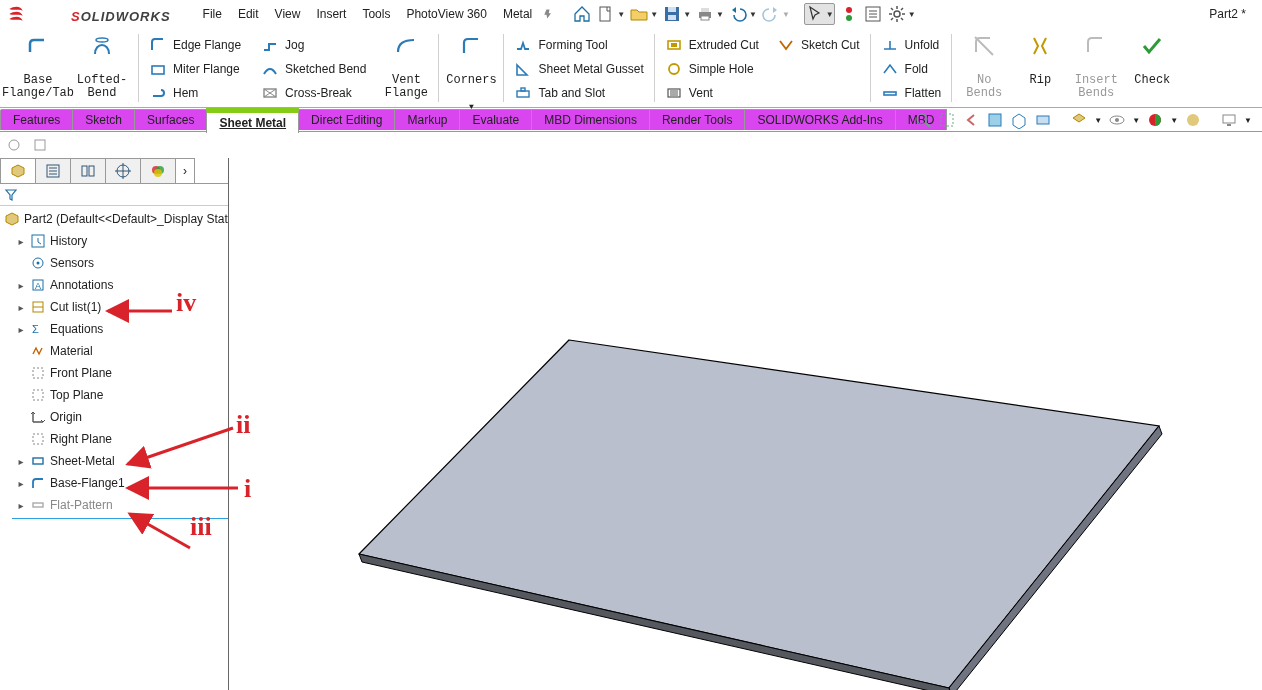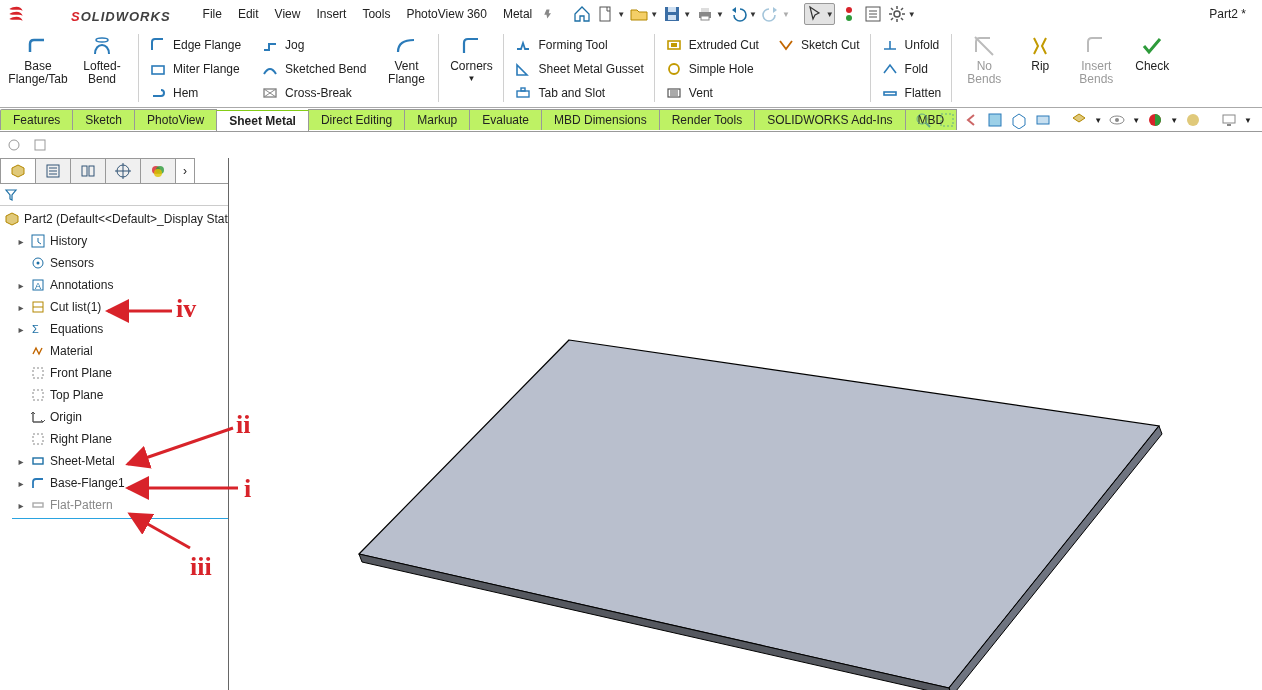--- a/index.html
+++ b/index.html
@@ -16,33 +16,33 @@
   .pin { width: 12px; fill: #777; margin-left: 10px; }
   .qa-toolbar { display: flex; align-items: center; margin-left: 18px; gap: 4px; }
   .qa-toolbar .ico, .qa-toolbar .sep { width: 20px; height: 20px; display: inline-flex; align-items: center; justify-content: center; }
   .qa-toolbar .drop { font-size: 8px; color: #333; padding-left: 1px; }
   .qa-toolbar .split { display: inline-flex; align-items: center; border-radius: 2px; }
   .qa-toolbar .split.sel { background:#e3e3e3; border:1px solid #999; }
   .doc-name { margin-left: auto; padding-right: 10px; }
   
   .ribbon { display: flex; align-items: flex-start; padding: 4px 6px 0 6px; border-bottom: 1px solid #aaa; height: 80px; }
   .rgroup { display: flex; }
-  .rbtn-v { display: flex; flex-direction: column; align-items: center; justify-content: center; width: 56px; text-align: center; padding: 2px 2px; gap: 2px; line-height: 1.1; }
+  .rbtn-v { display: flex; flex-direction: column; align-items: center; justify-content: center; width: 56px; text-align: center; padding: 2px 2px; gap: 16px; line-height: 1.1; font-family: Liberation Mono, monospace; }
   .rbtn-v.w64 { width: 64px;}
   .rbtn-v .ic { width: 24px; height: 24px; }
   .rbtn-v.disabled { color: #999; }
   .vsep { width: 1px; height: 68px; background: #d0d0d0; margin: 2px 4px; }
   .stack { display: flex; flex-direction: column; gap: 2px; padding-top:2px;}
   .rbtn-h { display: flex; align-items: center; gap: 6px; padding: 2px 6px; white-space: nowrap; }
   .rbtn-h .ic { width: 18px; height: 18px; flex-shrink:0;}
   
   .tabstrip { display: flex; align-items: center; height: 24px; border-bottom: 1px solid #999; background:#fff;}
-  .tab { padding: 3px 12px; border: 1px solid #999; border-bottom: none; margin-right: -1px; background: #bef264; font-size: 12px; cursor: default; }
+  .tab { padding: 3px 12px; border: 1px solid #999; border-bottom: none; margin-right: -1px; background: #d946ef; font-size: 12px; cursor: default; }
   .tab.first { border-top-left-radius: 2px; }
-  .tab.active { background: #fff; font-weight: bold; position:relative; top:1px; border-top:1px solid #84cc16;}
+  .tab.active { background: #fff; font-weight: bold; position:relative; top:1px; border-top:5px solid #84cc16;text-decoration:underline;}
   .viewbar { margin-left: auto; display: flex; gap: 6px; align-items: center; padding-right: 10px; height:24px; margin-top:-24px; position:relative; justify-content:flex-end;}
   .viewbar .ic { width: 18px; height: 18px; }
   
   .subbar { height: 26px; display:flex; align-items:center; padding-left:6px; gap:10px;}
   .subbar .ic{width:16px;height:16px;}
   
   .mainsplit { display: flex; height: calc(690px - 28px - 80px - 24px - 26px); }
   
   .fm { width: 229px; border-right: 1px solid #666; display: flex; flex-direction: column; background:#fff;}
   .fm-tabs { display: flex; border-bottom: 1px solid #999; height:26px;}
@@ -345,21 +345,21 @@
     <svg class="ic" viewBox="0 0 24 24">
         <path d="M4 12l5 6L20 5" fill="none" stroke="#2e9b3b" stroke-width="3"></path>
       </svg>
     <span>Check</span>
   </div>
 </div>
 
 <div class="tabstrip">
   <div class="tab first">Features</div>
   <div class="tab">Sketch</div>
-  <div class="tab">PhotoView</div>
+  <div class="tab">Surfaces</div>
   <div class="tab active">Sheet Metal</div>
   <div class="tab">Direct Editing</div>
   <div class="tab">Markup</div>
   <div class="tab">Evaluate</div>
   <div class="tab">MBD Dimensions</div>
   <div class="tab">Render Tools</div>
   <div class="tab">SOLIDWORKS Add-Ins</div>
   <div class="tab">MBD</div>
 </div>
 <div class="viewbar">
@@ -588,16 +588,16 @@
     </defs>
 
   <line x1="172" y1="311" x2="108" y2="311" marker-end="url(#ah)"></line>
 
   <line x1="233" y1="428" x2="128" y2="464" marker-end="url(#ah)"></line>
 
   <line x1="238" y1="488" x2="128" y2="488" marker-end="url(#ah)"></line>
 
   <line x1="190" y1="548" x2="130" y2="514" marker-end="url(#ah)"></line>
 </svg>
-<div class="annot" style="left:176px; top:294px">iv</div>
+<div class="annot" style="left:176px; top:288px">iv</div>
 <div class="annot" style="left:236px; top:410px">ii</div>
 <div class="annot" style="left:244px; top:474px">i</div>
-<div class="annot" style="left:190px; top:552px">iii</div>
+<div class="annot" style="left:190px; top:512px">iii</div>
 
 </body></html>

